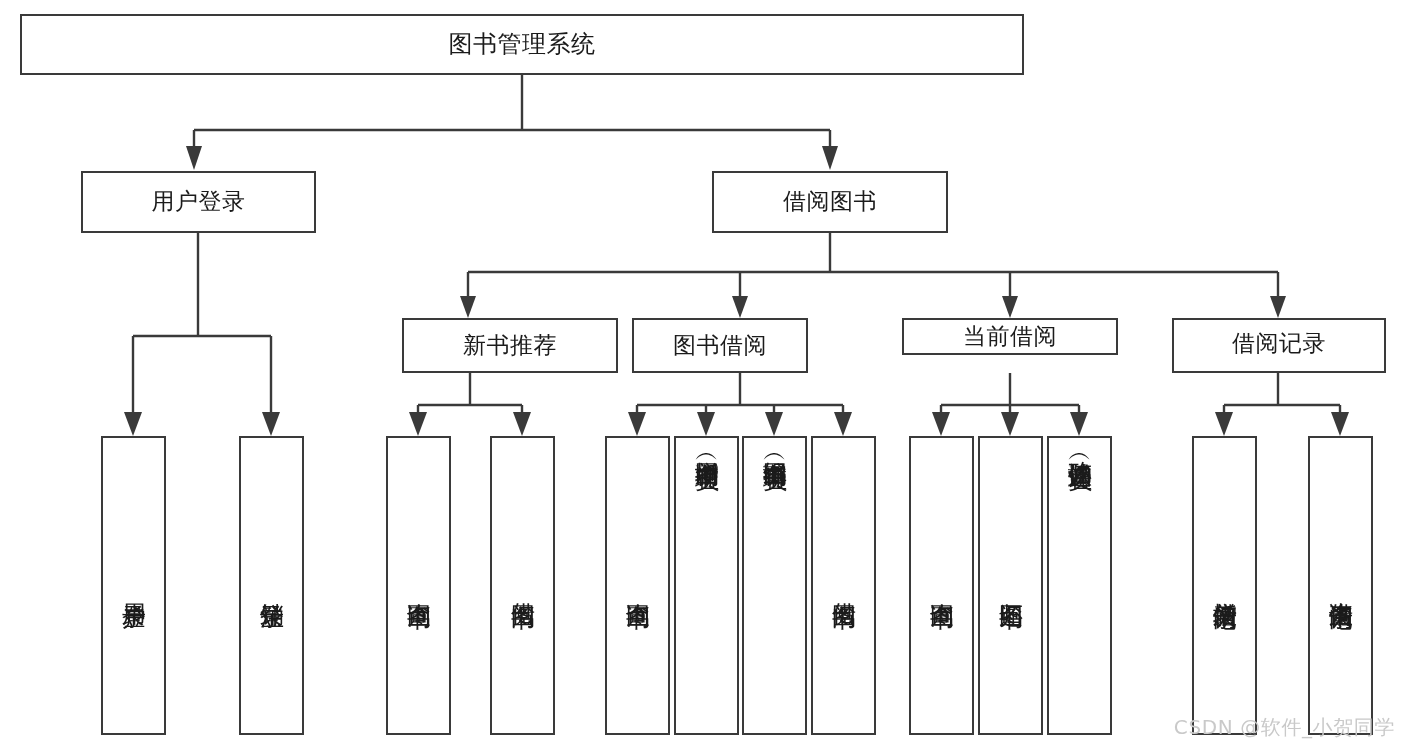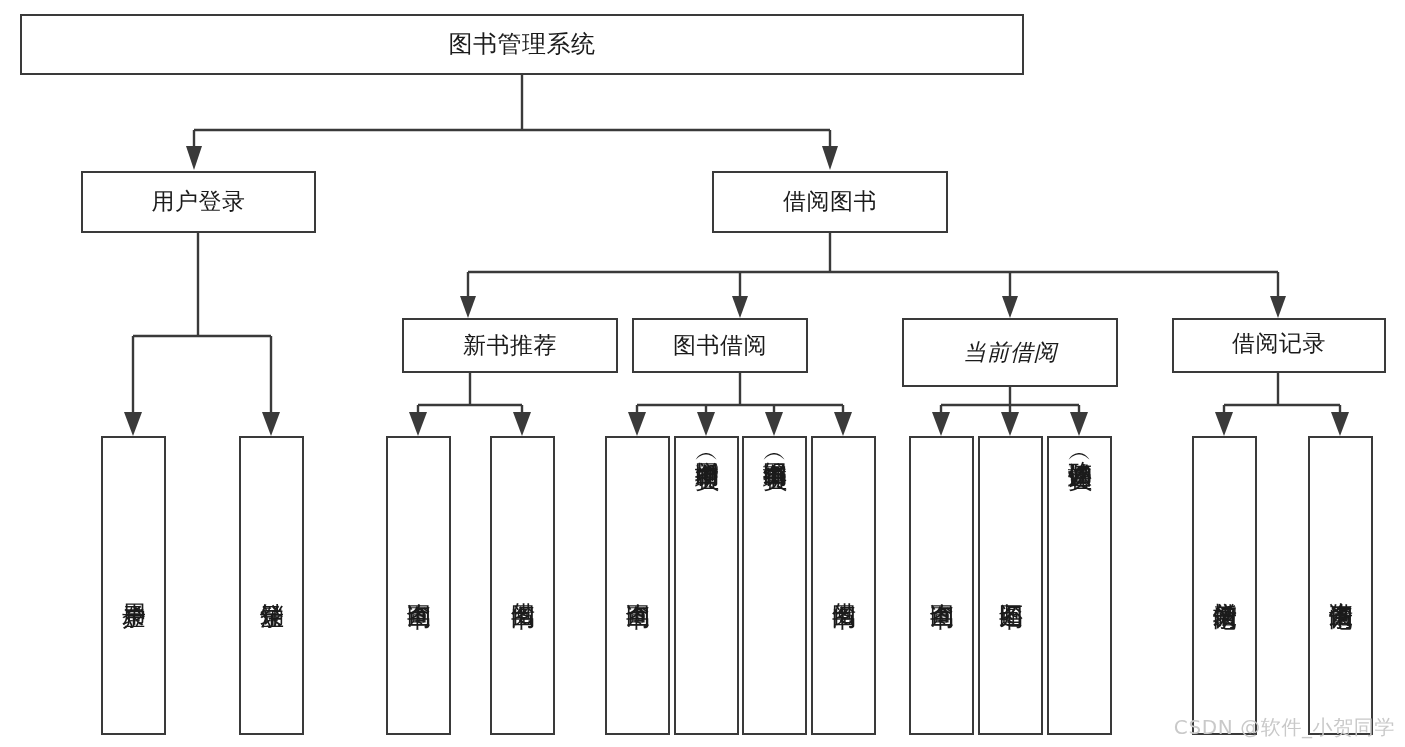--- a/index.html
+++ b/index.html
@@ -134,21 +134,21 @@
   <div class="node h-node" style="left:712px;top:171px;width:236px;height:62px;">
     <span class="lbl">借阅图书</span>
   </div>
 
   <div class="node h-node" style="left:362px;top:318px;width:216px;height:55px;margin-left:40px;">
     <span class="lbl">新书推荐</span>
   </div>
   <div class="node h-node" style="left:632px;top:318px;width:176px;height:55px;">
     <span class="lbl">图书借阅</span>
   </div>
-  <div class="node h-node" style="left:902px;top:318px;width:216px;height:69px;font-style:italic;">
+  <div class="node h-node" style="left:902px;top:318px;width:216px;height:37px;">
     <span class="lbl">当前借阅</span>
   </div>
   <div class="node h-node" style="left:1172px;top:318px;width:214px;height:55px;font-family:Liberation Mono, monospace;">
     <span class="lbl">借阅记录</span>
   </div>
 
   <div class="node leaf mid" style="left:101px;top:436px;width:65px;height:299px;">
     <span class="lbl">用户登录</span>
   </div>
   <div class="node leaf mid" style="left:239px;top:436px;width:65px;height:299px;">

